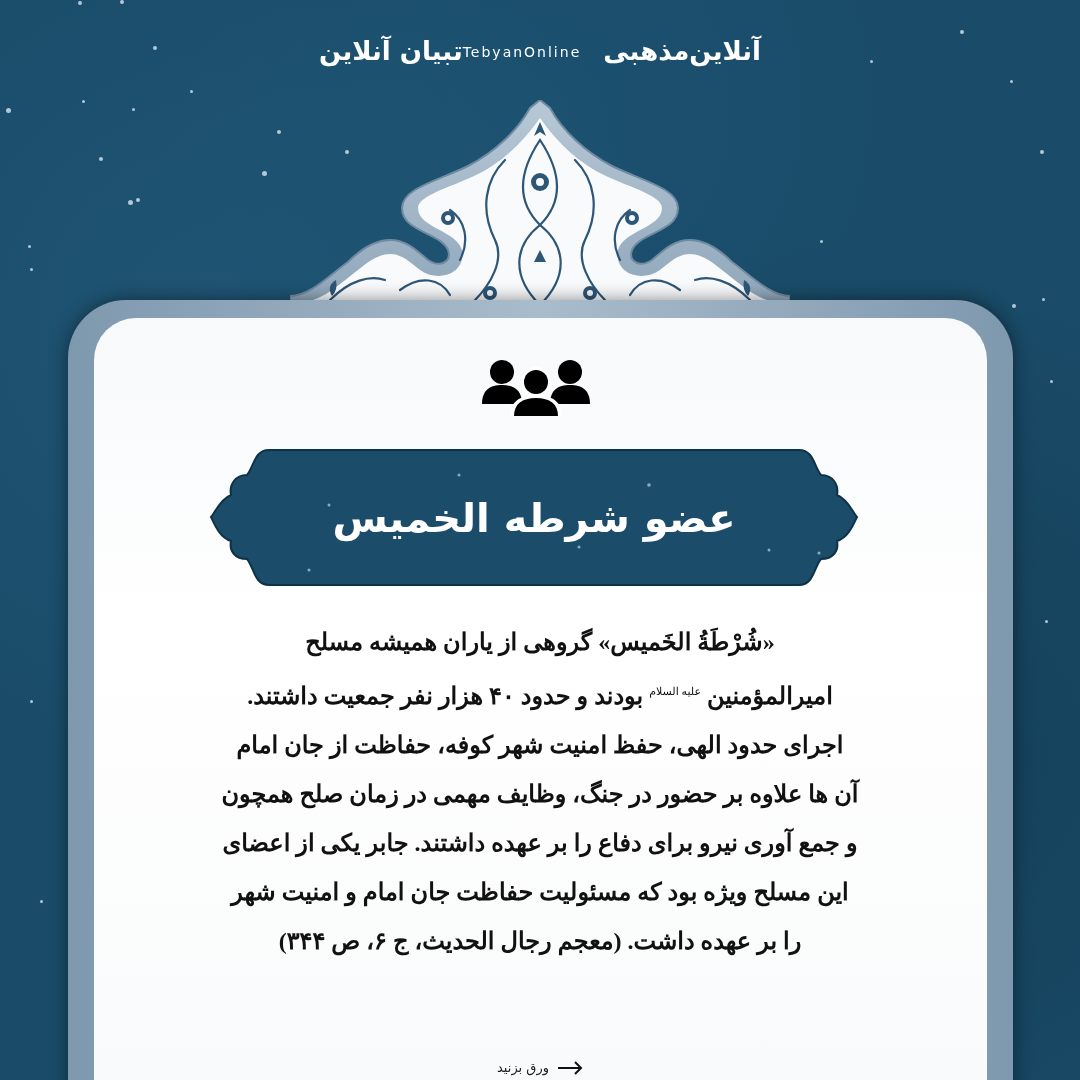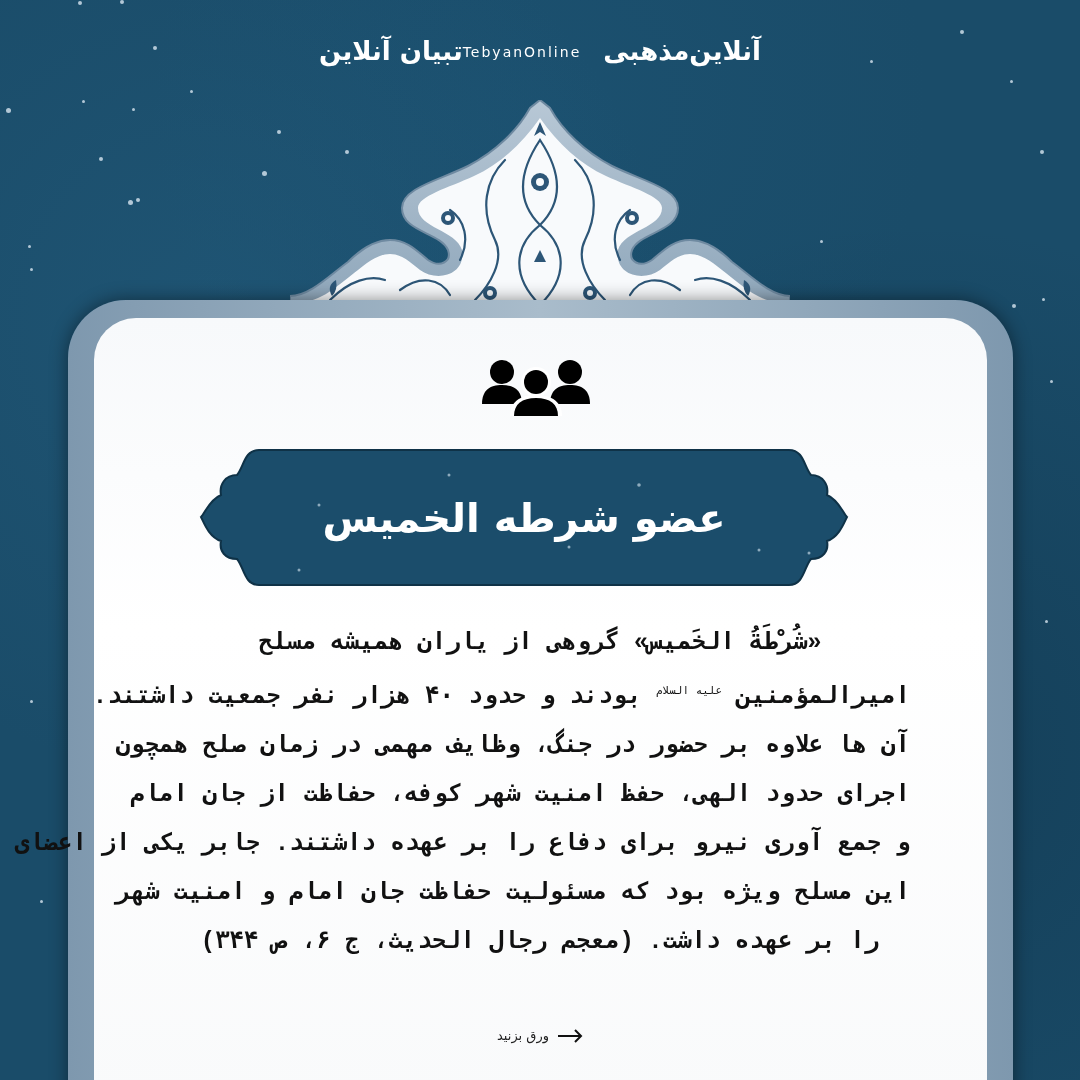--- a/index.html
+++ b/index.html
@@ -46,45 +46,45 @@
       border-radius: 42px 42px 0 0;
       background: #fdfdfd;
       background-image: linear-gradient(180deg, #f7f9fb 0%, #ffffff 40%, #f9fafb 100%);
     }
 
     
     .group-icon { position: absolute; left: 480px; top: 358px; width: 112px; height: 58px; }
 
     
     .banner {
-      position: absolute; left: 199px; top: 445px; width: 650px; height: 145px;
+      position: absolute; left: 209px; top: 445px; width: 650px; height: 145px;
     }
     .banner svg { position: absolute; inset: 0; }
     .banner-title {
       position: absolute; inset: 0;
       display: flex; align-items: center; justify-content: center;
       color: #ffffff; font-size: 40px; font-weight: bold;
       font-family: "DejaVu Sans", sans-serif;
       direction: rtl;
     }
 
     
     .body-text {
       position: absolute; left: 170px; top: 618px; width: 740px;
       text-align: center; direction: rtl;
       color: #111; font-weight: bold;
-      font-family: Liberation Mono, monospace;
+      font-family: Liberation Serif, serif;
       font-size: 24px; line-height: 49px;
     }
     .body-text .line { display: block; white-space: nowrap; }
     .honorific { font-size: 11px; font-weight: normal; vertical-align: super; }
 
     
     .swipe {
-      position: absolute; left: 0; width: 1080px; top: 1028px;
+      position: absolute; left: 0; width: 1080px; top: 1060px;
       display: flex; justify-content: center; align-items: center; gap: 8px;
       direction: ltr;
     }
     .swipe .label { font-size: 13px; color: #222; direction: rtl; }
     .swipe .arrow { width: 26px; height: 14px; }
   </style>
 </head>
 <body>
 
 <div class="stars">
@@ -194,22 +194,22 @@
       <circle cx="610" cy="108" r="1.5"></circle>
         <circle cx="370" cy="102" r="1.5"></circle>
     </g>
   </svg>
   <div class="banner-title">عضو شرطه الخمیس</div>
 </div>
 
 <div class="body-text">
   <span class="line">«شُرْطَةُ الخَمیس» گروهی از یاران همیشه مسلح</span>
   <span class="line"><span>امیرالمؤمنین</span> <span class="honorific">علیه السلام</span> <span>بودند و حدود ۴۰ هزار نفر جمعیت داشتند.</span></span>
+  <span class="line">اجرای حدود الهی، حفظ امنیت شهر کوفه، حفاظت از جان امام</span>
   <span class="line">آن ها علاوه بر حضور در جنگ، وظایف مهمی در زمان صلح همچون</span>
-  <span class="line">اجرای حدود الهی، حفظ امنیت شهر کوفه، حفاظت از جان امام</span>
   <span class="line">و جمع آوری نیرو برای دفاع را بر عهده داشتند. جابر یکی از اعضای</span>
   <span class="line">این مسلح ویژه بود که مسئولیت حفاظت جان امام و امنیت شهر</span>
   <span class="line">را بر عهده داشت. (معجم رجال الحدیث، ج ۶، ص ۳۴۴)</span>
 </div>
 
 <div class="swipe">
   <span class="label">ورق بزنید</span>
   <svg class="arrow" viewBox="0 0 26 14">
     <path d="M1,7 L24,7 M18,1 L24,7 L18,13" fill="none" stroke="#111" stroke-width="2"></path>
   </svg>

